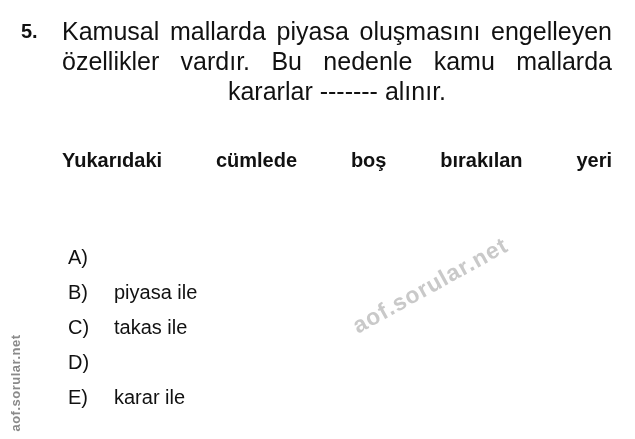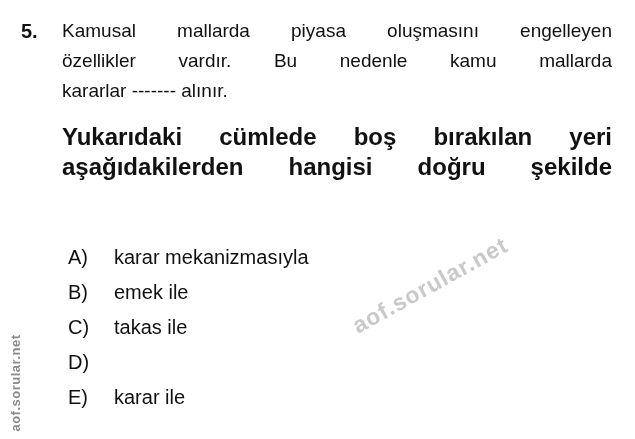--- a/index.html
+++ b/index.html
@@ -18,33 +18,33 @@
     top: 16px;
     font-size: 20px;
     line-height: 30px;
     font-weight: bold;
   }
   .qtext {
     position: absolute;
     left: 62px;
     top: 16px;
     width: 550px;
-    font-size: 19px;
+    font-size: 25px;
     line-height: 30px;
   }
   .prompt {
     position: absolute;
     left: 62px;
-    top: 122px;
+    top: 145px;
     width: 550px;
-    font-size: 24px;
+    font-size: 20px;
     line-height: 30px;
     font-weight: bold;
   }
-  .line { text-align: left; }
+  .line { text-align: center; }
   .jl { text-align: justify; text-align-last: justify; }
   .options {
     position: absolute;
     left: 68px;
     top: 240px;
     width: 430px;
     font-size: 20px;
   }
   .opt {
     display: flex;
@@ -92,31 +92,29 @@
   <div class="qnum">5.</div>
 
   <div class="qtext">
     <div class="line jl">Kamusal mallarda piyasa oluşmasını engelleyen</div>
     <div class="line jl">özellikler vardır. Bu nedenle kamu mallarda</div>
     <div class="line">kararlar ------- alınır.</div>
   </div>
 
   <div class="prompt">
     <div class="line jl">Yukarıdaki cümlede boş bırakılan yeri</div>
-    <div class="line jl">aşağıdakilerden hangisi doğru şekilde</div>
   </div>
 
   <div class="options">
     <div class="opt">
       <span class="letter">A)</span>
-      <span class="text">karar mekanizmasıyla</span>
     </div>
     <div class="opt">
       <span class="letter">B)</span>
-      <span class="text">emek ile</span>
+      <span class="text">piyasa ile</span>
     </div>
     <div class="opt">
       <span class="letter">C)</span>
       <span class="text">takas ile</span>
     </div>
     <div class="opt">
       <span class="letter">D)</span>
     </div>
     <div class="opt">
       <span class="letter">E)</span>

